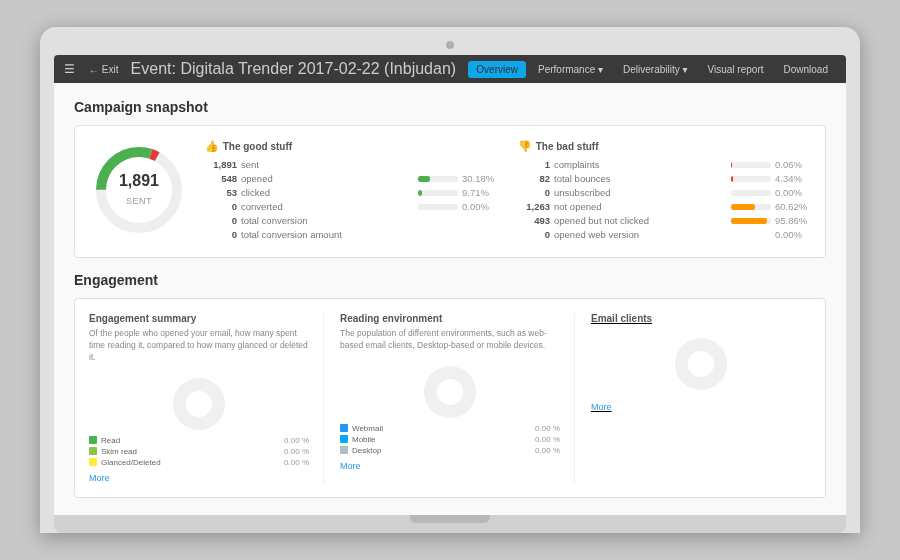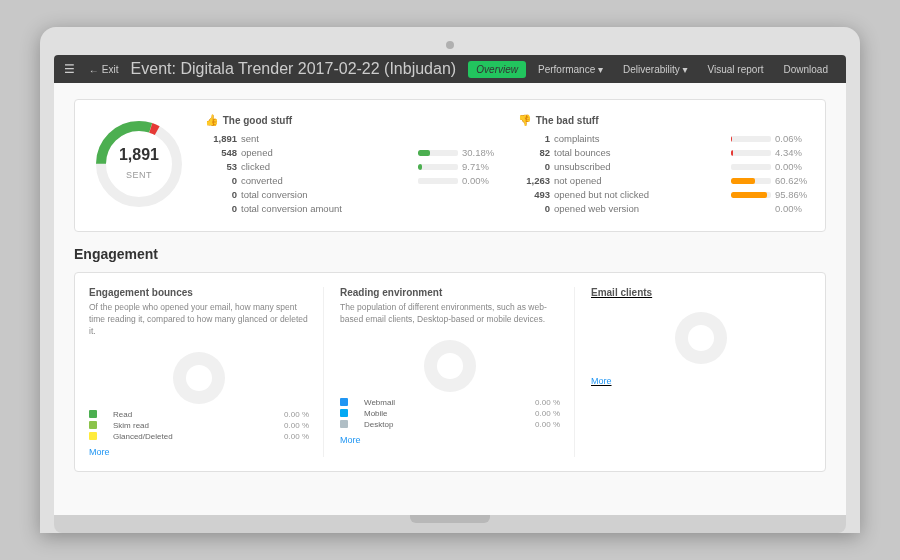--- a/index.html
+++ b/index.html
@@ -60,23 +60,22 @@
       gap: 4px;
     }
     .nav-tab {
       color: #ccc;
       font-size: 10px;
       padding: 3px 8px;
       border-radius: 3px;
       cursor: pointer;
     }
     .nav-tab.active {
-      background: #22c55e;
+      background: #0ea5e9;
       color: #333;
-      font-style: italic;
     }
     .hamburger {
       color: #ccc;
       font-size: 12px;
       margin-right: 6px;
     }
     .exit-btn {
       color: #ccc;
       font-size: 10px;
       display: flex;
@@ -225,21 +224,21 @@
       margin-bottom: 4px;
     }
     .engage-col-desc {
       font-size: 8.5px;
       color: #888;
       line-height: 1.4;
       margin-bottom: 8px;
     }
     .legend-item {
       display: flex;
-      gap: 16px;
+      gap: 4px;
       font-size: 8px;
       color: #666;
       margin-bottom: 2px;
     }
     .legend-dot {
       width: 8px;
       height: 8px;
       border-radius: 1px;
       flex-shrink: 0;
     }
@@ -289,20 +288,21 @@
         <span class="nav-tab active">Overview</span>
         <span class="nav-tab">Performance ▾</span>
         <span class="nav-tab">Deliverability ▾</span>
         <span class="nav-tab">Visual report</span>
         <span class="nav-tab">Download</span>
       </div>
     </div>
 
     <div class="main-content">
 
+      <div class="section-title">Campaign snapshot</div>
 
       <div class="snapshot-card">
 
         <div class="donut-container">
           <svg class="donut-svg" width="100" height="100" viewBox="0 0 100 100">
 
             <circle cx="50" cy="50" r="38" fill="none" stroke="#eeeeee" stroke-width="10"></circle>
 
             <circle cx="50" cy="50" r="38" fill="none" stroke="#4caf50" stroke-width="10" stroke-dasharray="71.6 167.2" stroke-dashoffset="59.7" transform="rotate(-90 50 50)"></circle>
 
@@ -412,21 +412,21 @@
           </div>
 
         </div>
       </div>
 
       <div class="section-title">Engagement</div>
 
       <div class="engagement-card">
 
         <div class="engage-col">
-          <div class="engage-col-title">Engagement bounces</div>
+          <div class="engage-col-title">Engagement summary</div>
           <div class="engage-col-desc">Of the people who opened your email, how many spent time reading it, compared to how many glanced or deleted it.</div>
           <div style="display:flex;justify-content:center;">
             <svg width="64" height="64" viewBox="0 0 64 64">
               <circle cx="32" cy="32" r="26" fill="#f0f0f0"></circle>
               <circle cx="32" cy="32" r="13" fill="#fff"></circle>
             </svg>
           </div>
           <div>
             <div class="legend-item">
               <div class="legend-dot" style="background:#4caf50"></div>

